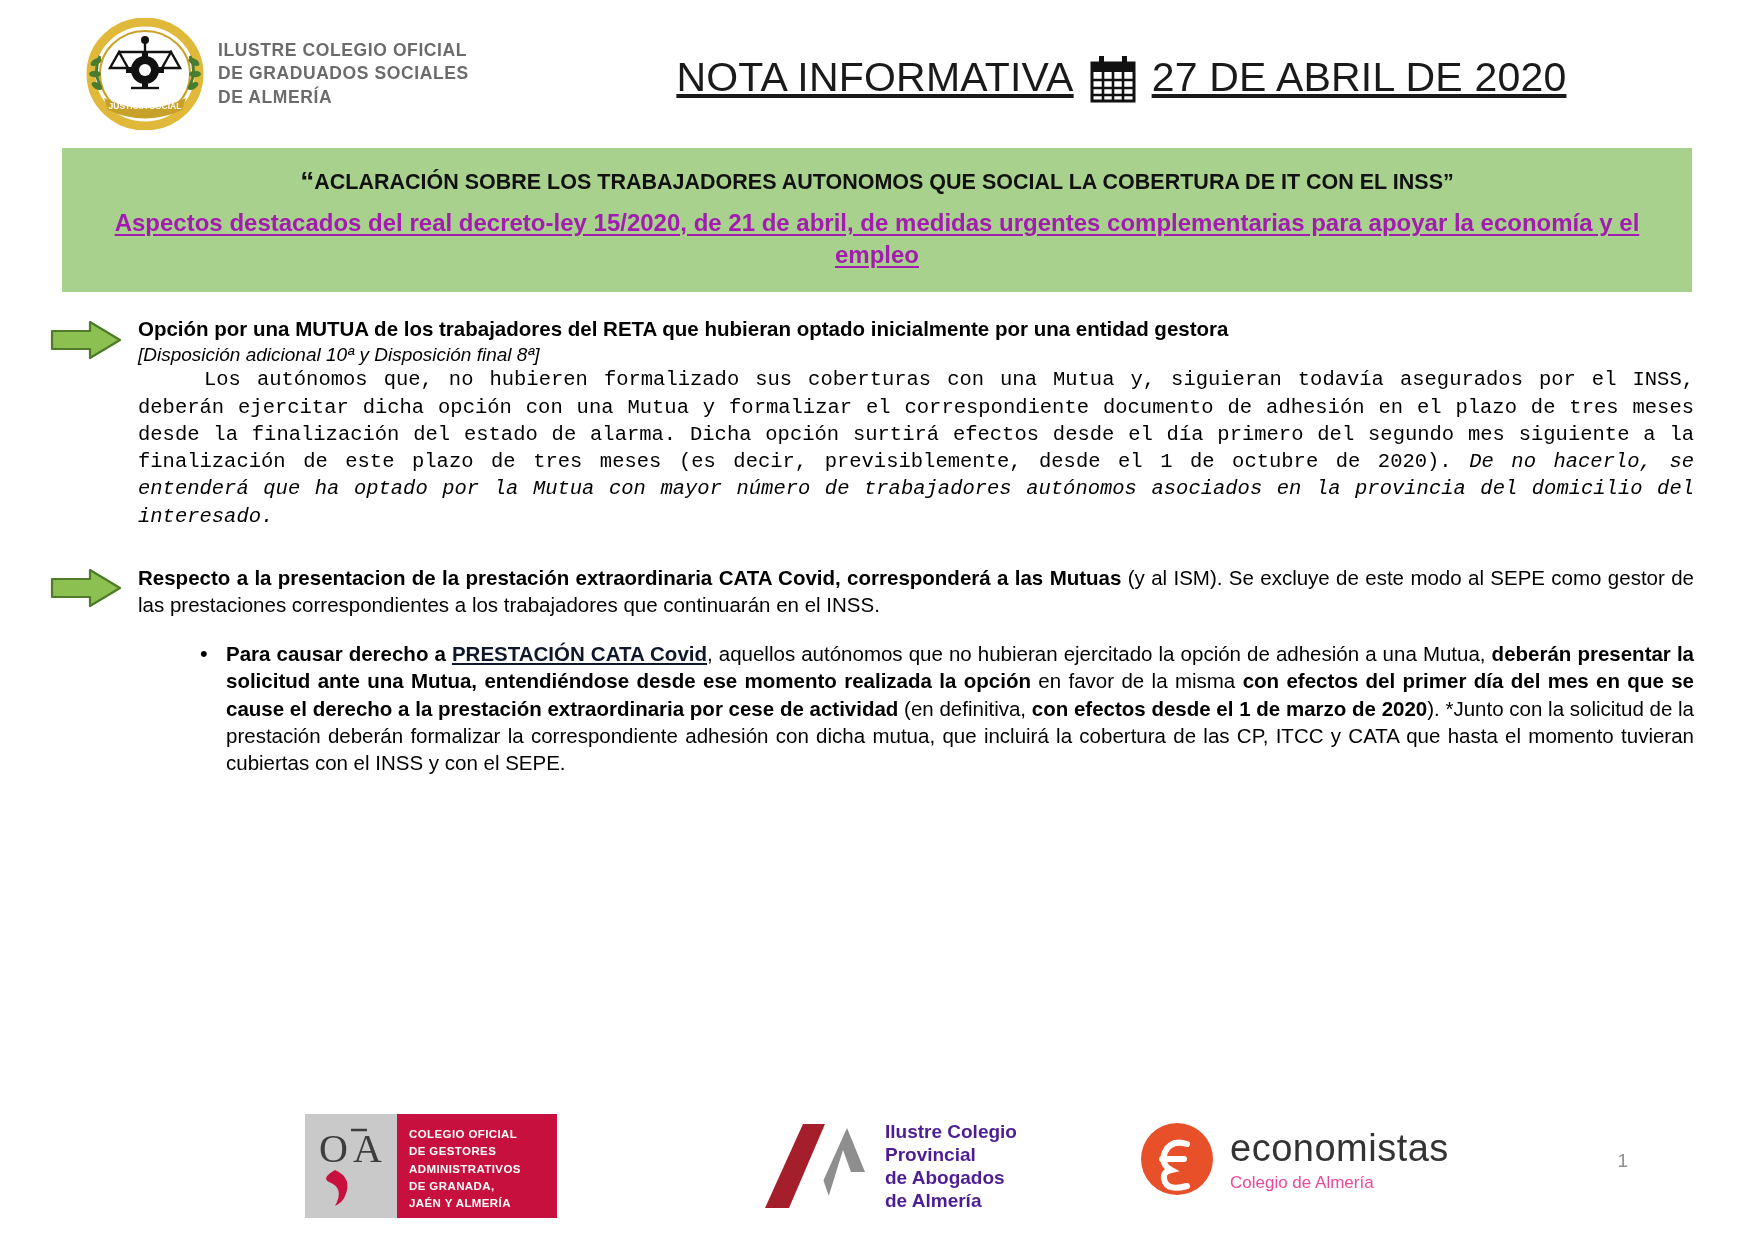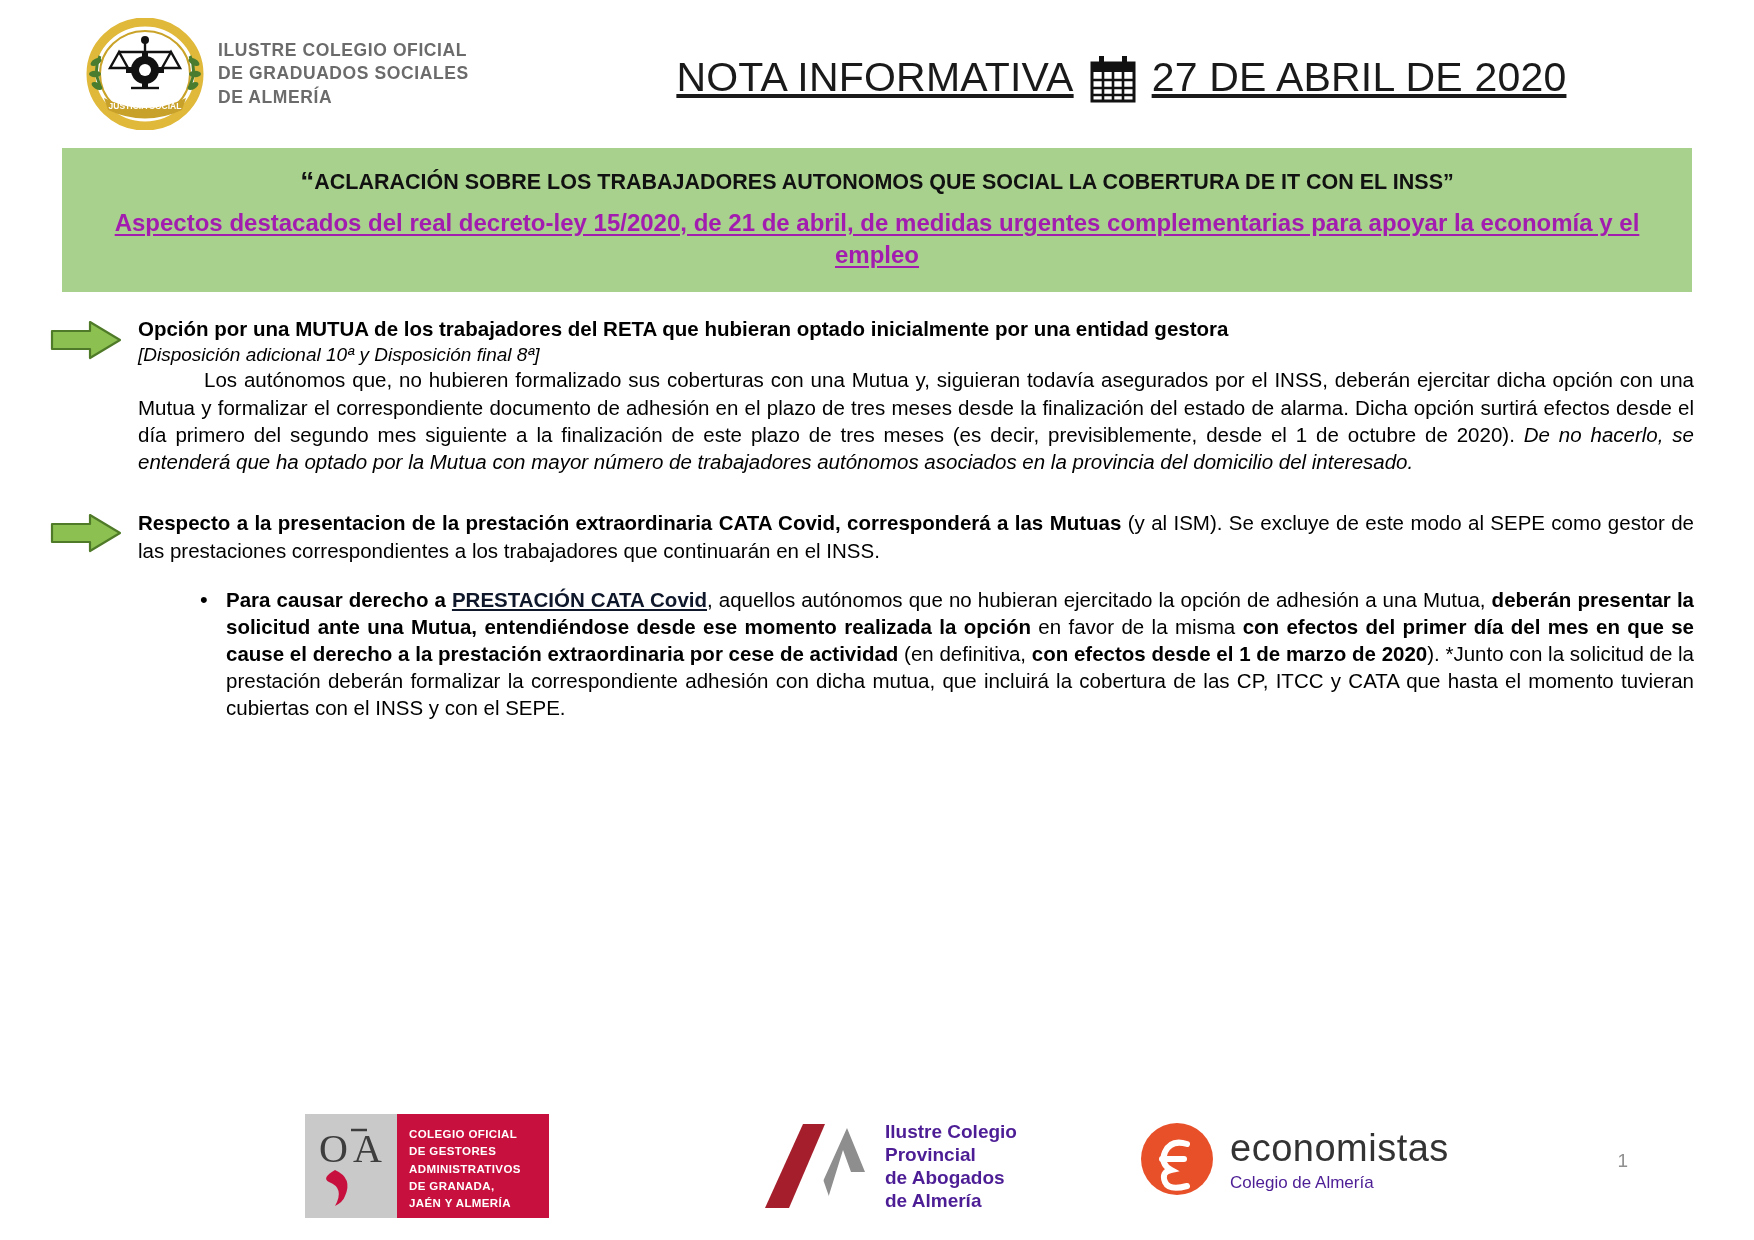--- a/index.html
+++ b/index.html
@@ -139,20 +139,21 @@
     margin: 0;
   }
   .brackets {
     font-style: italic;
     font-size: 19px;
     margin: 2px 0 0 0;
   }
   .para1 {
     margin-top: 26px;
     text-indent: 66px;
+    font-family: Liberation Mono, monospace;
   }
   .ital { font-style: italic; }
   .u { text-underline-offset: 2px; margin-top: 44px; }
   .b { font-weight: bold; }
   .green-u { color: #0f172a; font-weight: bold; text-decoration: underline; text-underline-offset: 2px; }
 
   .bullet-block {
     margin-top: 22px;
     margin-left: 150px;
     margin-right: 10px;
@@ -194,21 +195,21 @@
     background: #c9c9c9;
     width: 92px;
     position: relative;
   }
   .oga-right {
     background: #c8103e;
     color: #ffffff;
     font-size: 11.5px;
     font-weight: bold;
     line-height: 1.5;
-    padding: 12px 0 0 12px;
+    padding: 12px 8px 0 12px;
     letter-spacing: .4px;
     white-space: pre-line;
     width: 140px;
     box-sizing: content-box;
   }
   .logo-abogados {
     position: absolute;
     left: 755px;
     top: 8px;
     display: flex;
@@ -233,21 +234,21 @@
     margin-left: 16px;
   }
   .eco-title {
     font-size: 38px;
     color: #333333;
     letter-spacing: .5px;
     line-height: 1;
   }
   .eco-sub {
     font-size: 17px;
-    color: #4c1d95;
+    color: #ec4899;
     margin-top: 6px;
   }
   .page-num {
     position: absolute;
     right: 126px;
     bottom: 52px;
     font-size: 19px;
     color: #8f8f8f;
   }
 </style>

